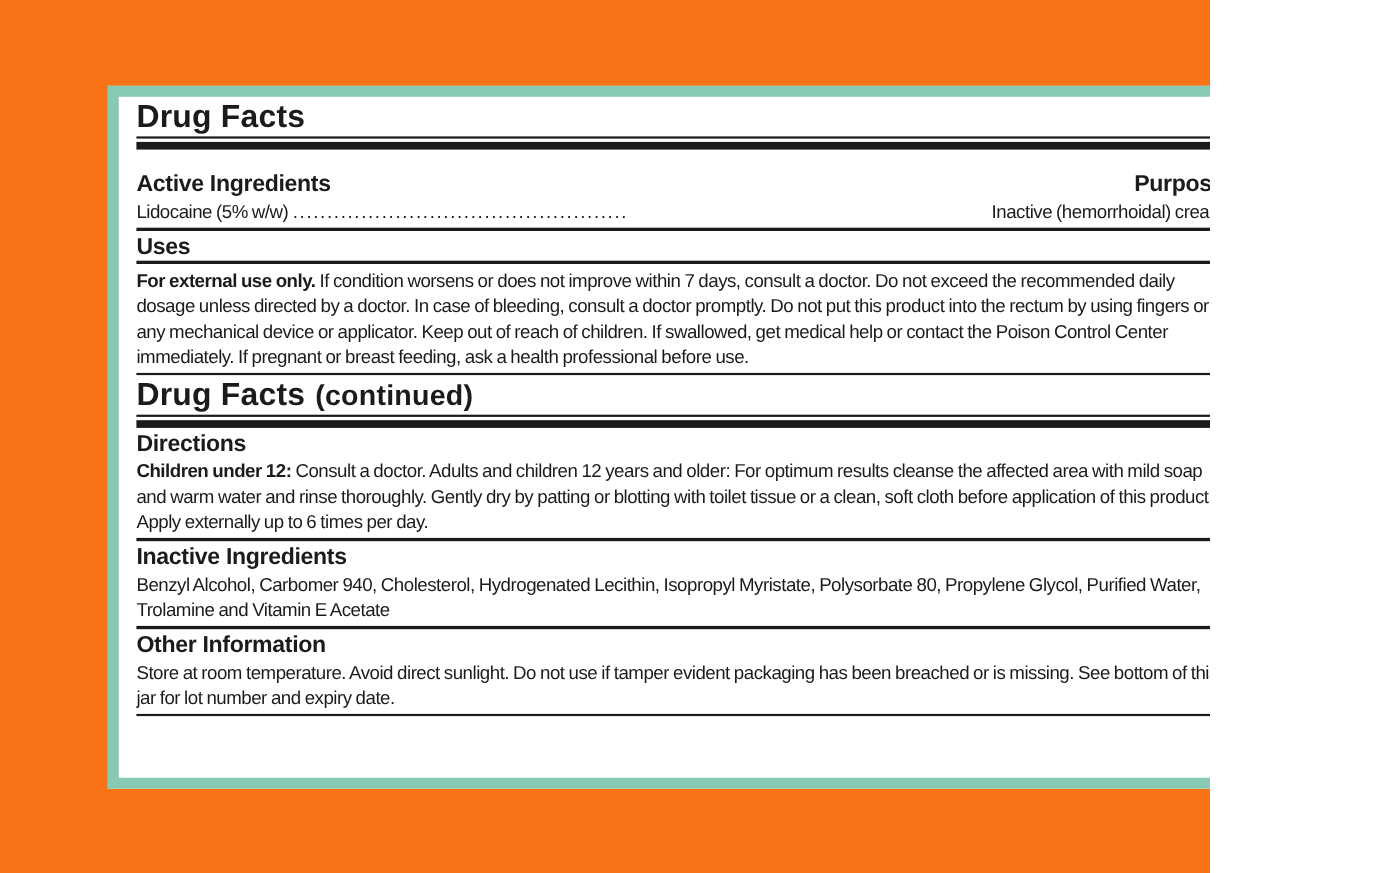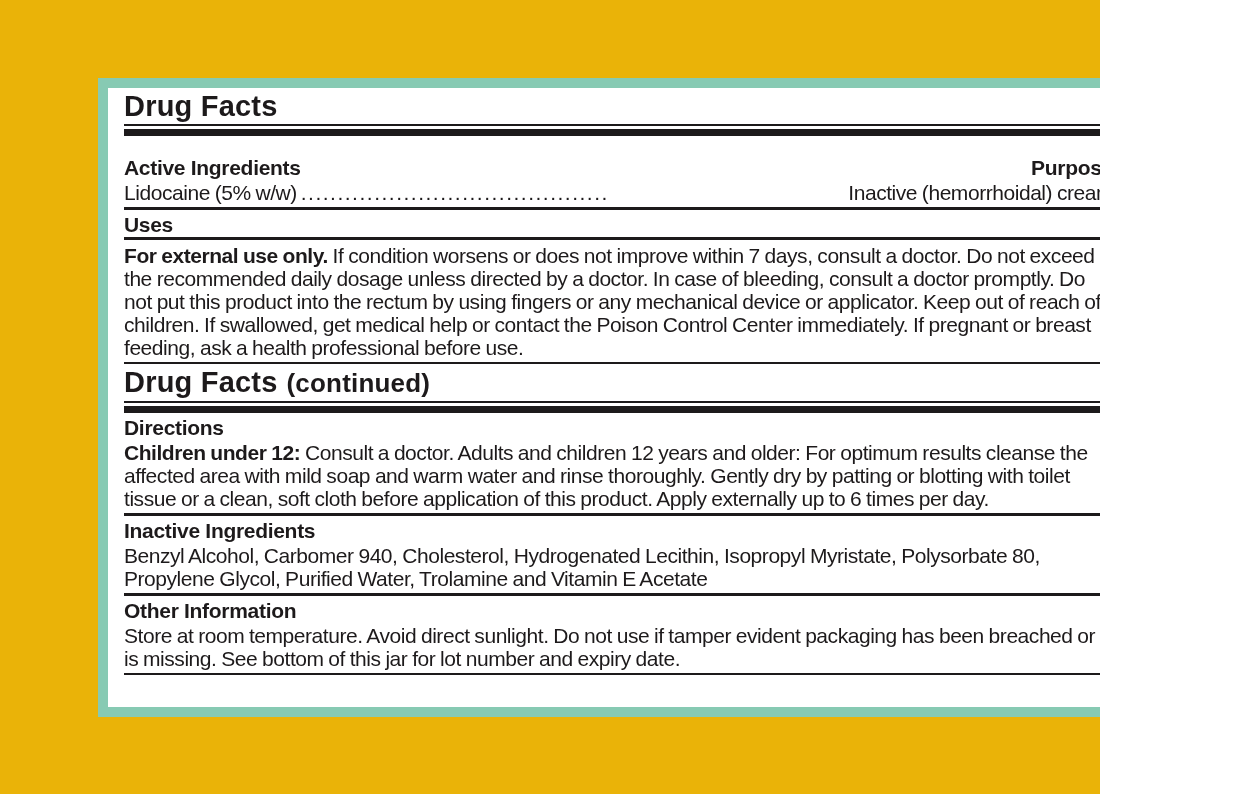--- a/index.html
+++ b/index.html
@@ -1,26 +1,26 @@
 <!DOCTYPE html>
 <html><head>
 <meta charset="utf-8">
 <style>
   html,body{margin:0;padding:0;background:#ffffff;}
-  .page{position:relative;width:1100px;height:794px;background:#eab308;overflow:hidden;
+  .page{position:relative;width:1100px;height:794px;background:#f97316;overflow:hidden;
         font-family:"Liberation Sans",sans-serif;color:#1d1a1b;}
   .label-frame{position:absolute;left:98px;top:78px;width:1039px;height:639px;
         box-sizing:border-box;border:10px solid #87cab3;background:#ffffff;
         padding:3px 14px 0 16px;overflow:hidden;}
   .panel-title{font-size:29px;font-weight:bold;line-height:31px;letter-spacing:0.2px;}
   .rule-thin-top{height:2px;background:#1d1a1b;margin-top:2px;}
   .rule-thick{height:7px;background:#1d1a1b;margin-top:3px;}
   .h2{font-size:21px;font-weight:bold;line-height:24px;letter-spacing:-0.3px;}
   .two-col{display:flex;justify-content:space-between;align-items:baseline;margin-top:20px;}
-  .body-text{font-size:21px;line-height:23px;letter-spacing:-0.45px;word-spacing:-0.6px;}
+  .body-text{font-size:17px;line-height:23px;letter-spacing:-0.45px;word-spacing:-0.6px;}
   p.body-text{margin:1px 0 3px 0;}
   .ingredient-row{display:flex;align-items:baseline;border-bottom:3px solid #1d1a1b;
         padding-bottom:3px;margin-top:1px;}
   .dots{display:inline-block;width:305px;overflow:hidden;white-space:nowrap;
         letter-spacing:1.5px;margin-left:4px;}
   .flex-spacer{flex:1 1 auto;}
   .section{padding-top:3px;}
   .rule3{border-bottom:3px solid #1d1a1b;}
   .rule2{border-bottom:2px solid #1d1a1b;}
   .continued-head{display:flex;align-items:baseline;gap:9px;margin-top:3px;}

